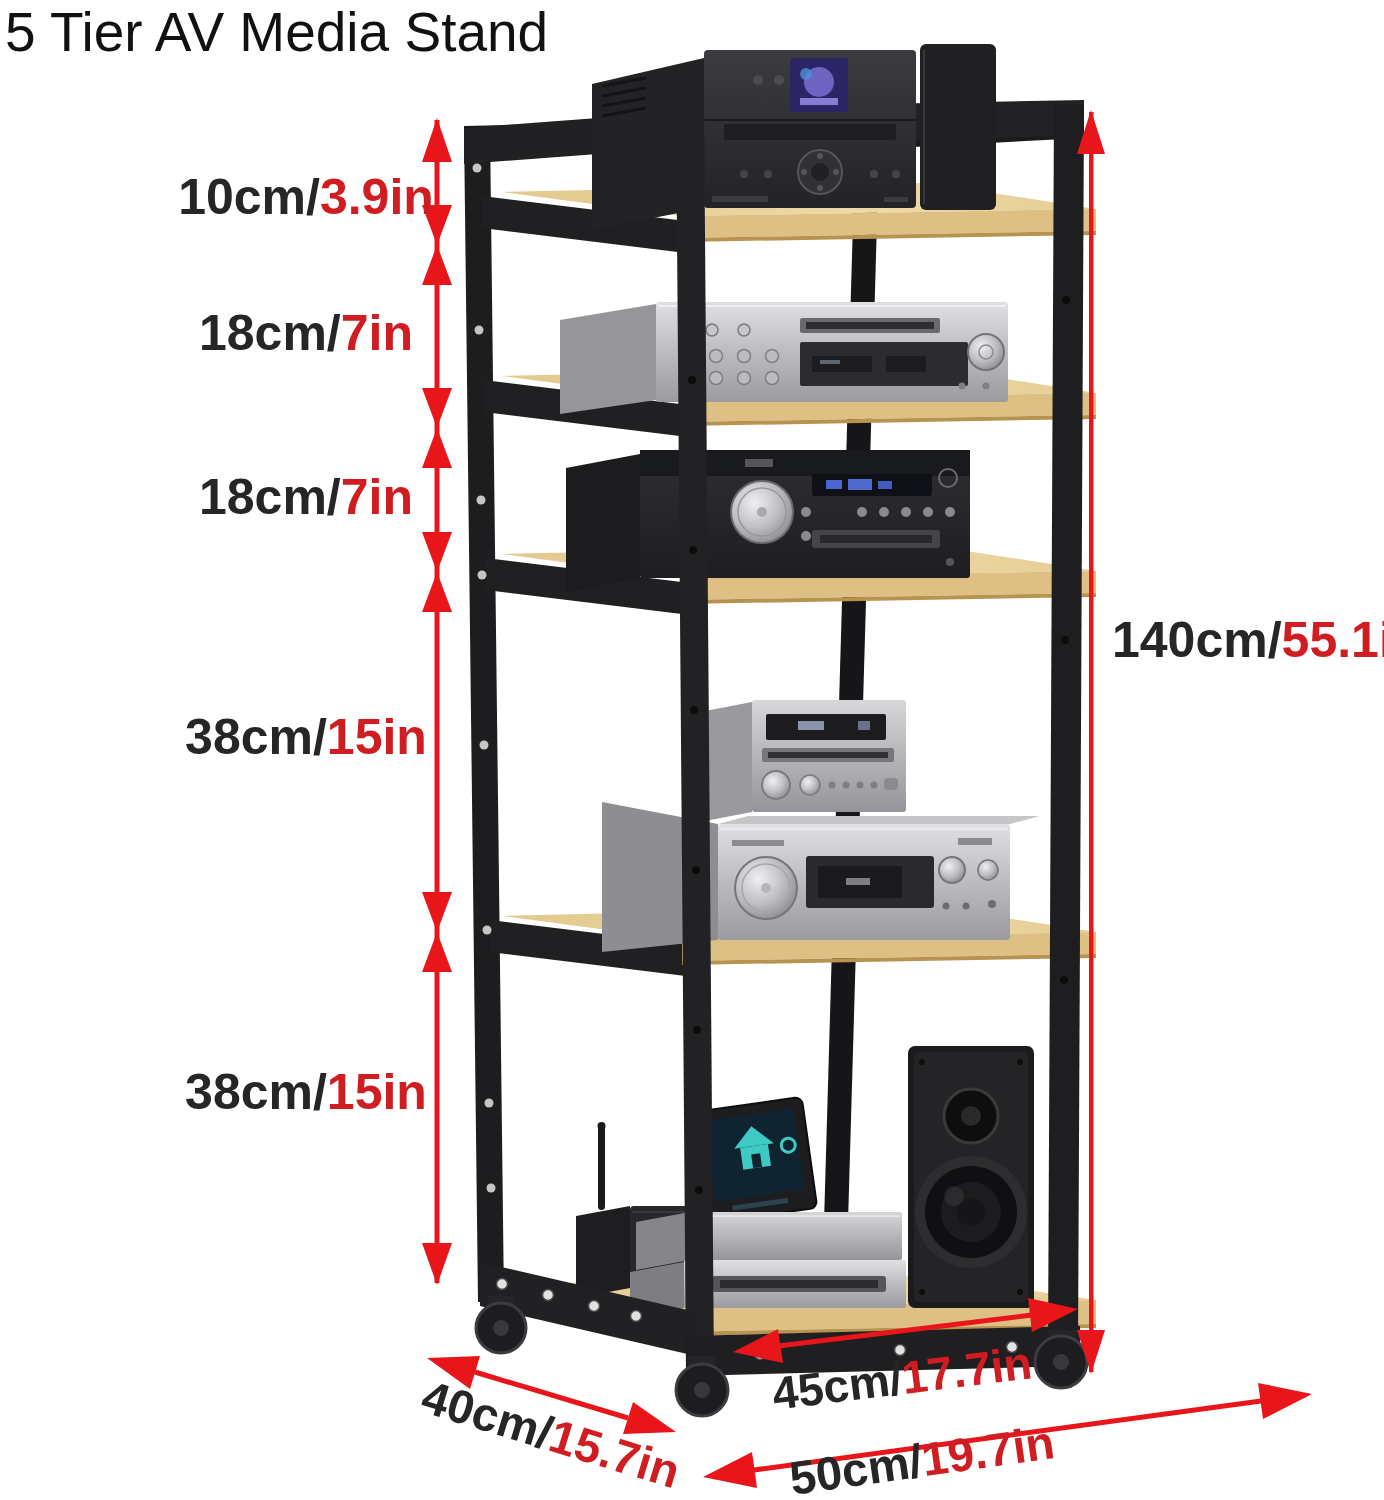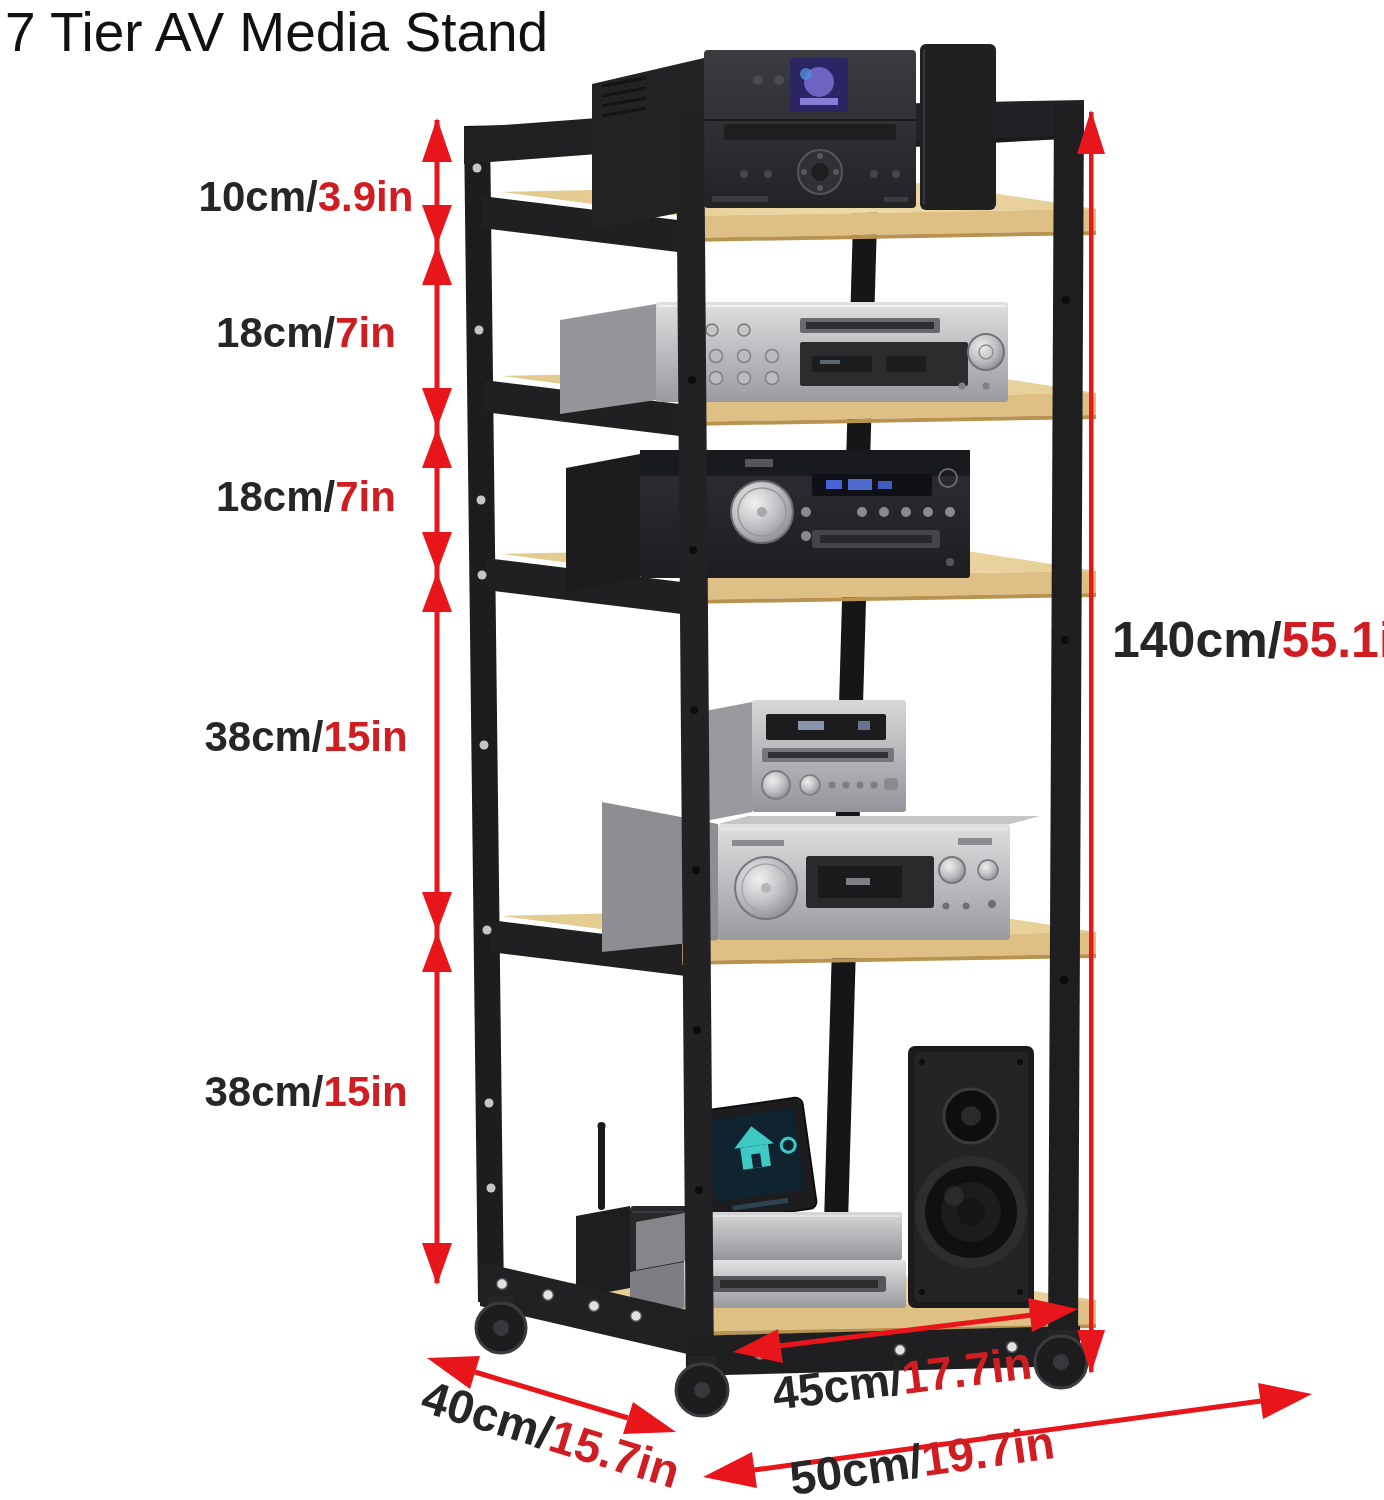--- a/index.html
+++ b/index.html
@@ -13,32 +13,32 @@
     font-family:"Liberation Sans",sans-serif;white-space:nowrap;
   }
   .figure-svg{position:absolute;left:0;top:0;}
   .dlabel{
     position:absolute;white-space:nowrap;line-height:1;
     font-weight:700;color:#262626;
     font-family:"Liberation Sans",sans-serif;
     transform:translate(-50%,-50%);
   }
   .dlabel .in{color:#cf1d22;}
-  .dl-left{font-size:42px;}
+  .dl-left{font-size:50px;}
   .dl-h{font-size:50px;transform:translateY(-50%);}
   .dl-w{font-size:46px;transform:translate(-50%,-50%) rotate(-7deg);}
   .dl-b{font-size:47px;transform:translate(-50%,-50%) rotate(-8deg);}
   .dl-d{font-size:47px;transform:translate(-50%,-50%) rotate(17deg);}
 </style>
 </head>
 <body>
 
 <div class="stage">
 
-  <h1 class="page-title">7 Tier AV Media Stand</h1>
+  <h1 class="page-title">5 Tier AV Media Stand</h1>
 
   <svg class="figure-svg" width="1384" height="1500" viewBox="0 0 1384 1500">
     <defs>
       <linearGradient id="gSil" x1="0" y1="0" x2="0" y2="1">
         <stop offset="0" stop-color="#e0e0e2"></stop>
           <stop offset="0.5" stop-color="#bcbcc0"></stop>
           <stop offset="1" stop-color="#9b9b9f"></stop>
       </linearGradient>
       <linearGradient id="gSil2" x1="0" y1="0" x2="0" y2="1">
         <stop offset="0" stop-color="#d7d7d9"></stop>

